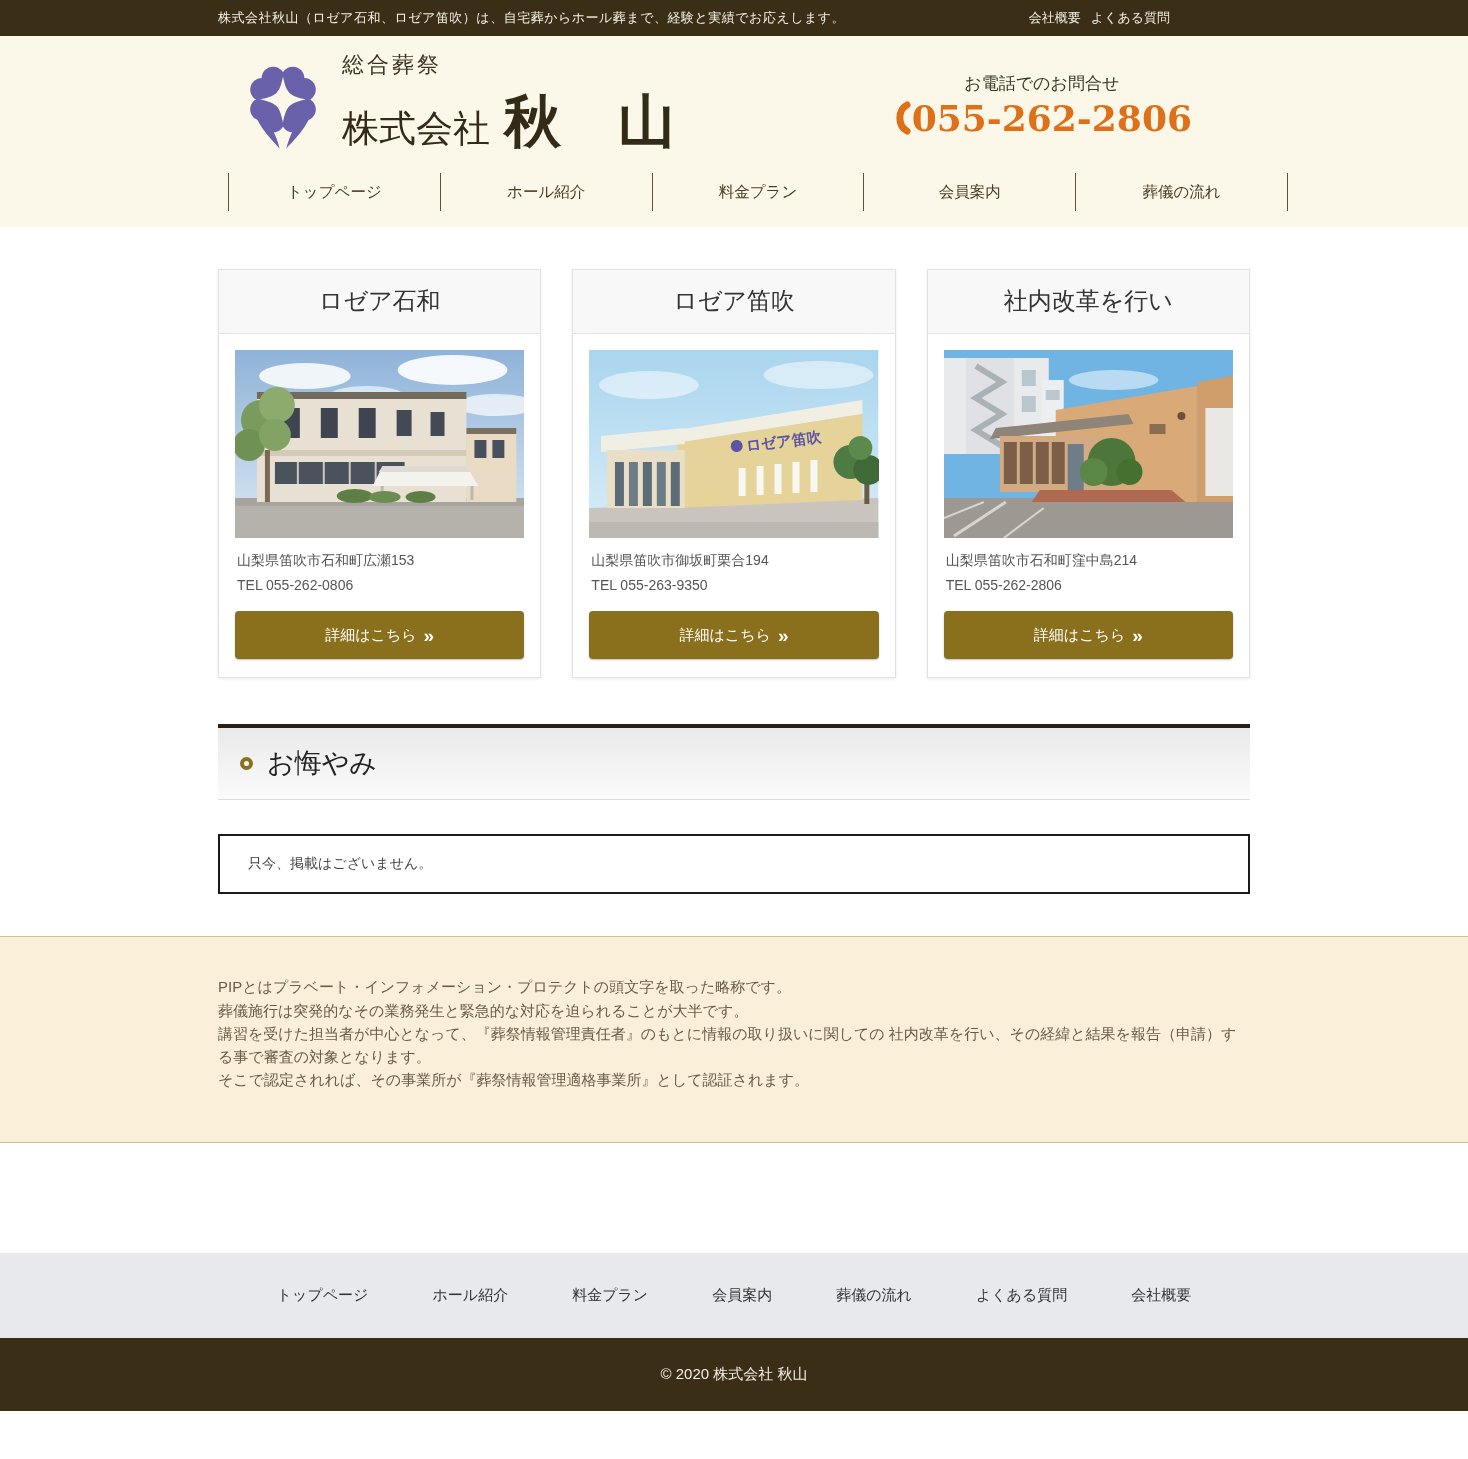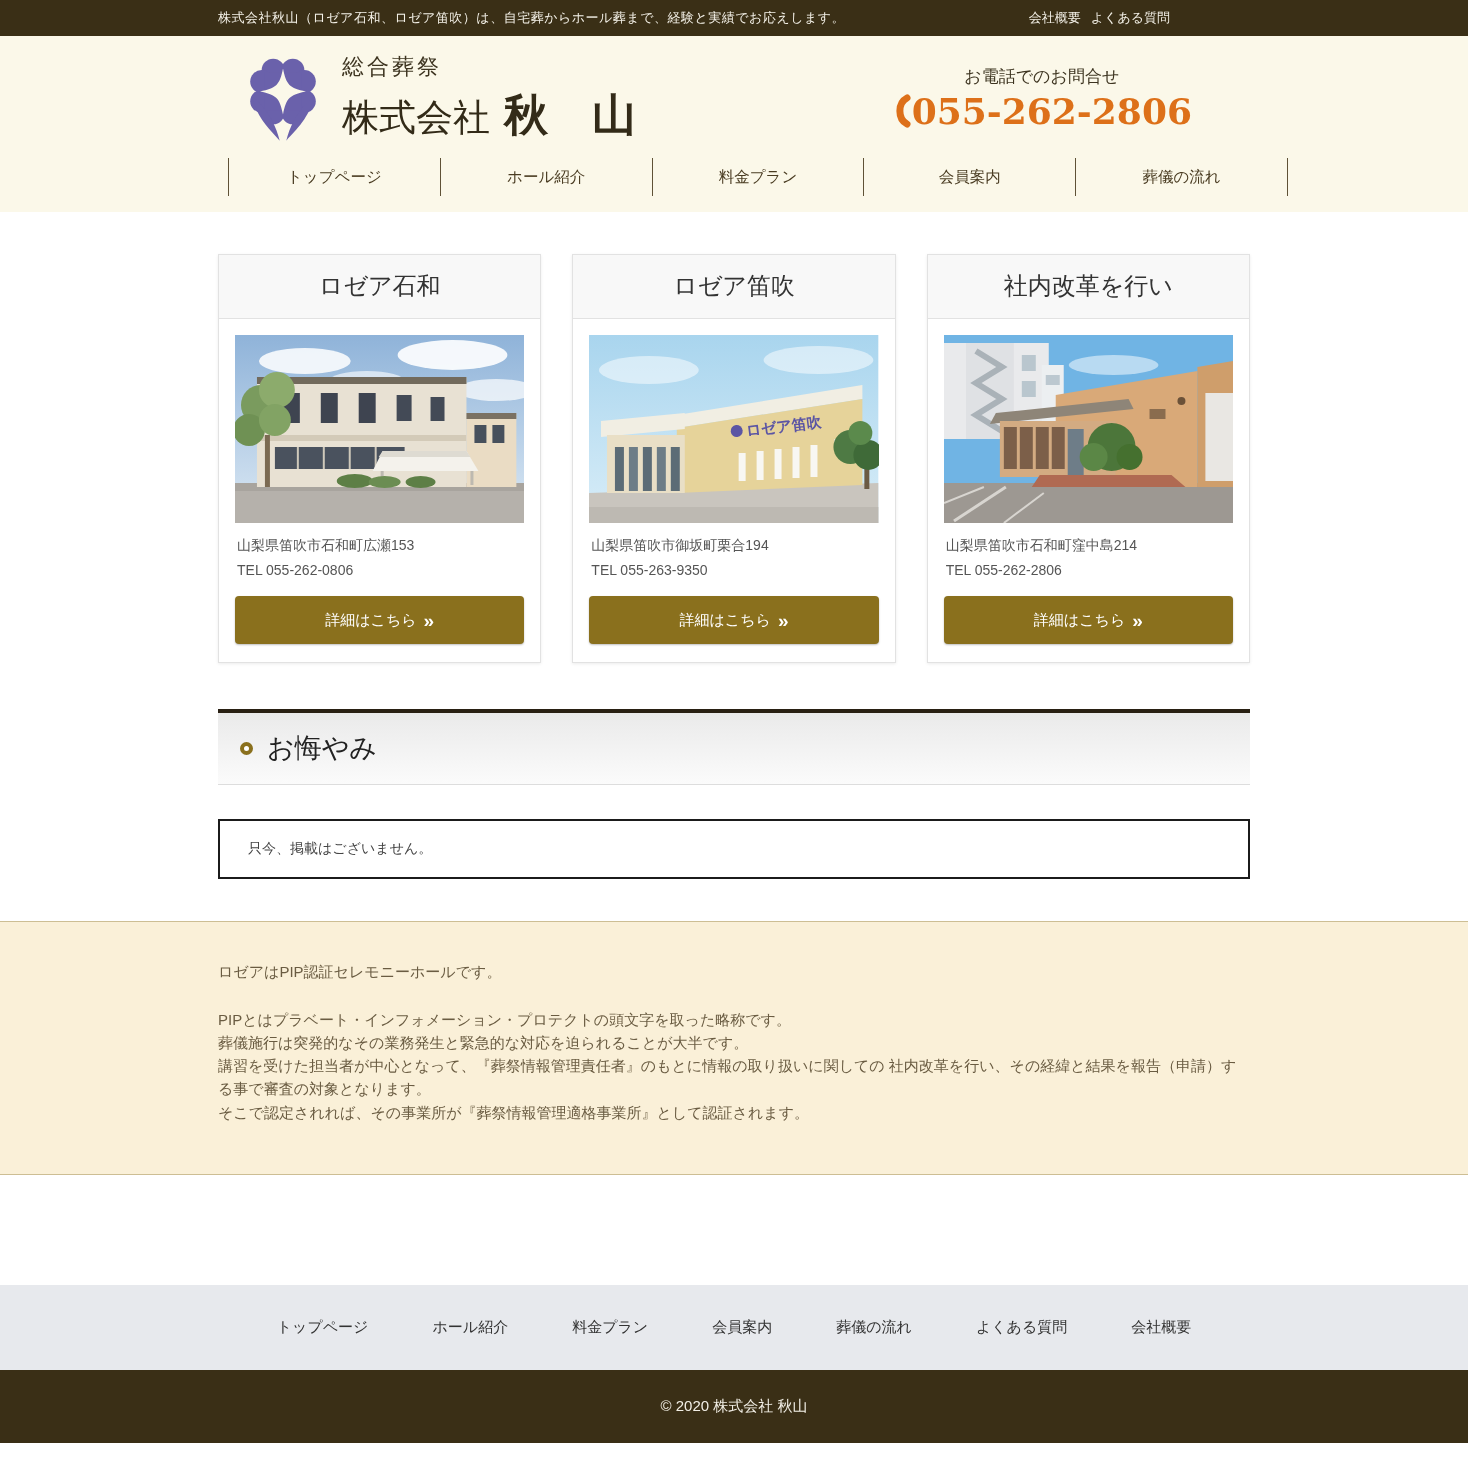--- a/index.html
+++ b/index.html
@@ -22,21 +22,21 @@
 
   
   .header { background: #fbf8e9; padding-left: 48px; }
   .header-inner { width: 1032px; margin: 0 auto; padding: 14px 0 6px;
     display: flex; align-items: center; justify-content: space-between; }
   .brand { display: flex; align-items: center; gap: 18px; cursor: pointer; }
   .brand-sub { font-family: "DejaVu Serif", "Liberation Serif", serif;
     font-size: 22px; color: #3d3420; letter-spacing: 3px; margin-bottom: 4px; }
   .brand-title { font-family: "DejaVu Serif", "Liberation Serif", serif;
     font-size: 37px; color: #332b18; }
-  .brand-name { font-size: 44px; margin-left: 14px; font-weight: 600; }
+  .brand-name { font-size: 57px; margin-left: 14px; font-weight: 600; }
   .contact { text-align: center; margin-right: 82px; }
   .contact-label { font-family: "DejaVu Serif", "Liberation Serif", serif;
     font-size: 17px; color: #3d3420; margin-bottom: 2px; }
   .contact-number { display: flex; align-items: center; justify-content: center; 
     font-family: "DejaVu Serif", "Liberation Serif", serif;
     font-size: 36px; font-weight: 600; color: #dd7019; text-decoration: none; }
 
   
   .mainnav { width: 1060px; margin: 0 auto; display: flex; padding: 6px 0 16px; }
   .mainnav a { flex: 1; text-align: center; font-size: 15.5px; color: #4a3c22;
@@ -299,21 +299,20 @@
     <div class="obituary-head">
       <span class="ring"></span>
       <h2>お悔やみ</h2>
     </div>
     <div class="obituary-box">只今、掲載はございません。</div>
   </section>
 </main>
 
 <section class="pip">
   <div class="container">
-    <p class="lead">ロゼアはPIP認証セレモニーホールです。</p>
     <p>PIPとはプラベート・インフォメーション・プロテクトの頭文字を取った略称です。</p>
     <p>葬儀施行は突発的なその業務発生と緊急的な対応を迫られることが大半です。</p>
     <p>講習を受けた担当者が中心となって、『葬祭情報管理責任者』のもとに情報の取り扱いに関しての 社内改革を行い、その経緯と結果を報告（申請）する事で審査の対象となります。</p>
     <p>そこで認定されれば、その事業所が『葬祭情報管理適格事業所』として認証されます。</p>
   </div>
 </section>
 
 <footer>
   <nav class="footnav">
     <a>トップページ</a>

